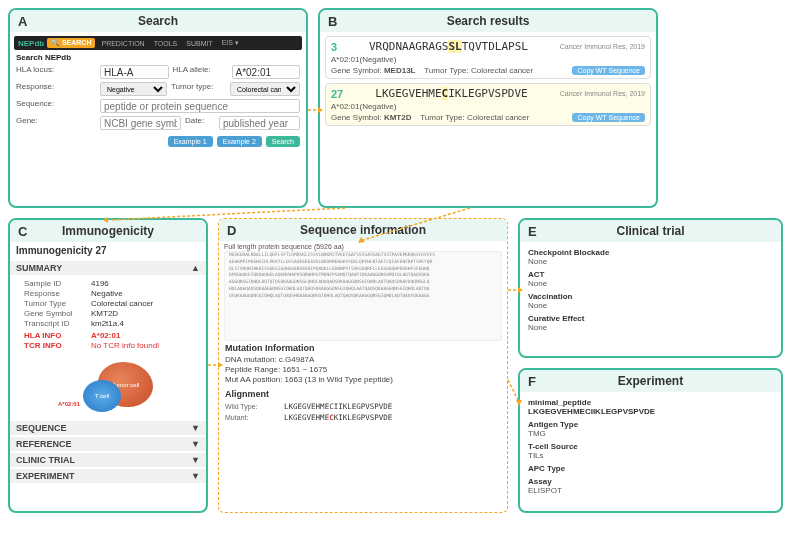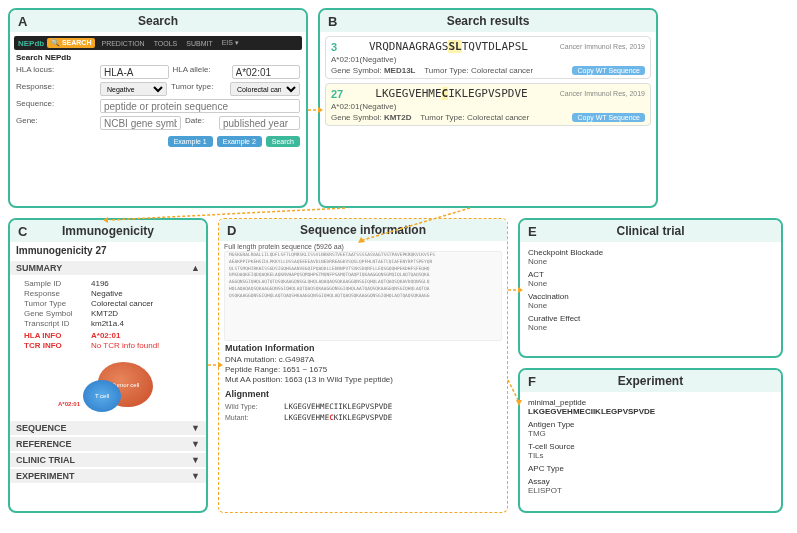--- a/index.html
+++ b/index.html
@@ -310,21 +310,21 @@
       color: #e63030;
       font-weight: bold;
     }
 
     
     .info-section {
       padding: 2px 8px;
     }
     .info-key {
       font-size: 8px;
-      font-weight: normal;
+      font-weight: bold;
       color: #333;
       margin-top: 4px;
     }
     .info-val {
       font-size: 8px;
       color: #555;
       margin-bottom: 1px;
     }
     .info-val-bold {
       font-size: 8px;

